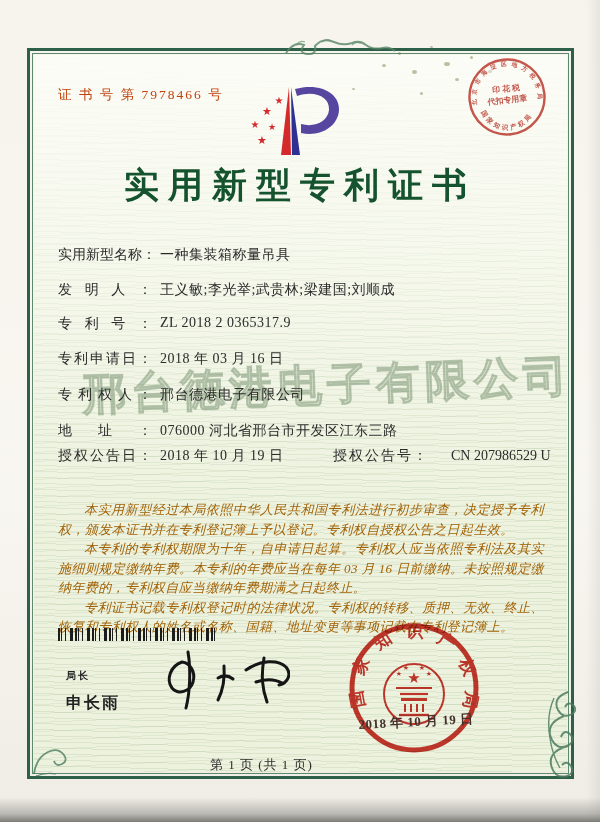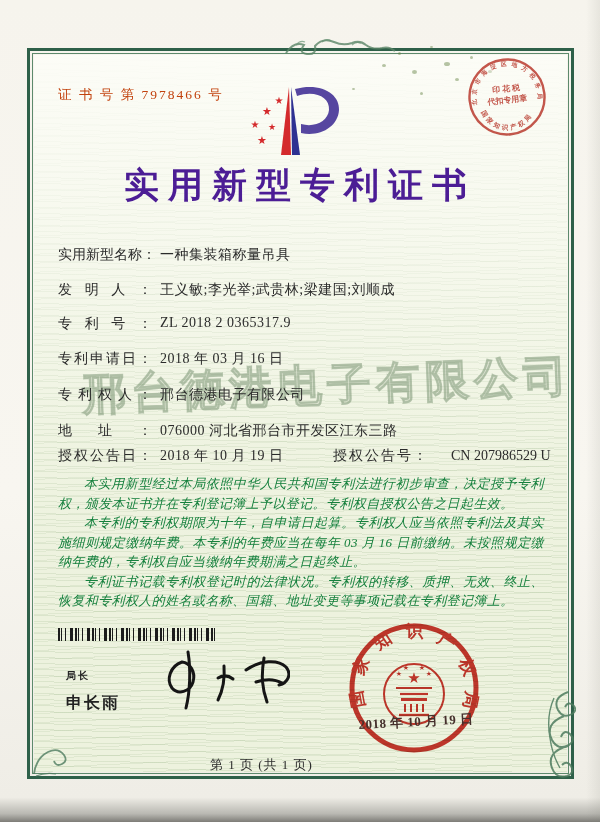--- a/index.html
+++ b/index.html
@@ -15,26 +15,26 @@
   .cert-inner{position:absolute;inset:4px;
        background:
          linear-gradient(180deg,rgba(253,253,248,0.95) 0%,rgba(253,253,248,0.55) 28%,rgba(253,253,248,0.12) 55%,rgba(253,253,248,0) 75%),
          repeating-linear-gradient(1.5deg,rgba(122,158,104,0.16) 0 1px,rgba(0,0,0,0) 1px 6px),
          repeating-linear-gradient(-2.5deg,rgba(122,158,104,0.12) 0 1px,rgba(0,0,0,0) 1px 9px),
          #edf2de;}
   .abs{position:absolute;}
   
   .cert-no{left:58px;top:86px;font-size:13.5px;letter-spacing:2px;color:#c2410c;}
   .cert-title{left:0;top:162px;width:600px;text-align:center;font-size:35px;font-weight:600;
-       letter-spacing:9px;color:#4c1d95;}
+       letter-spacing:9px;color:#14532d;}
   .row{left:58px;font-size:14px;color:#2b2b2b;white-space:nowrap;}
   .row .lbl{display:inline-block;width:94px;text-align:justify;text-align-last:justify;vertical-align:top;}
   .row .val{margin-left:8px;letter-spacing:0.5px;}
   .row-right{left:333px;font-size:14px;color:#2b2b2b;white-space:nowrap;}
-  .paras{left:58px;top:474px;width:486px;font-size:13px;line-height:19.5px;color:#15803d;
+  .paras{left:58px;top:500px;width:486px;font-size:13px;line-height:19.5px;color:#a16207;
        text-align:justify;font-style:italic;letter-spacing:0.4px;}
   .paras p{margin:0;text-indent:2em;}
   
   .watermark{left:82px;top:356px;font-size:44px;letter-spacing:5px;white-space:nowrap;
        transform:rotate(-2.2deg);color:rgba(133,157,126,0.20);
        -webkit-text-stroke:1px rgba(120,146,112,0.45);font-weight:600;}
   
   .logo{left:245px;top:82px;width:100px;height:78px;}
   
   .barcode{left:58px;top:628px;width:160px;height:13px;

